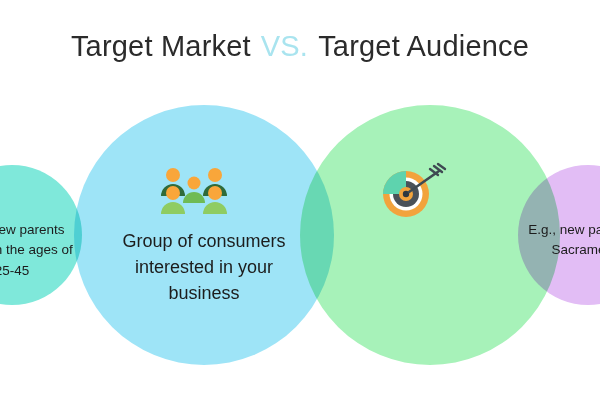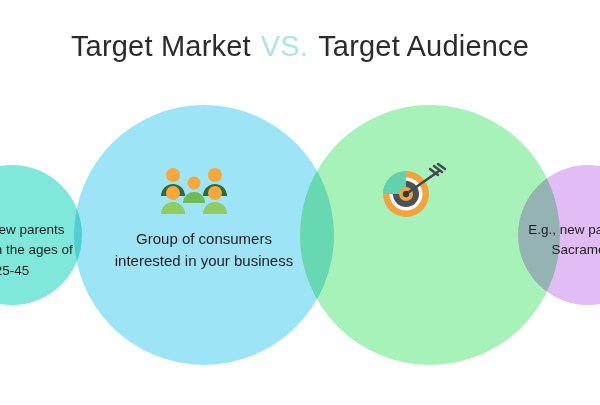--- a/index.html
+++ b/index.html
@@ -75,21 +75,21 @@
     background: #e2bdf5;
     mix-blend-mode: multiply;
   }
 
   
   .blurb {
     position: absolute;
     text-align: center;
     color: #1c1c1c;
     line-height: 1.45;
-    font-size: 15px;
+    font-size: 18px;
     font-weight: 400;
   }
   .blurb-left-small {
     left: -52px;
     top: 220px;
     width: 128px;
     font-size: 13.5px;
     line-height: 1.5;
   }
   .blurb-center-cyan {

